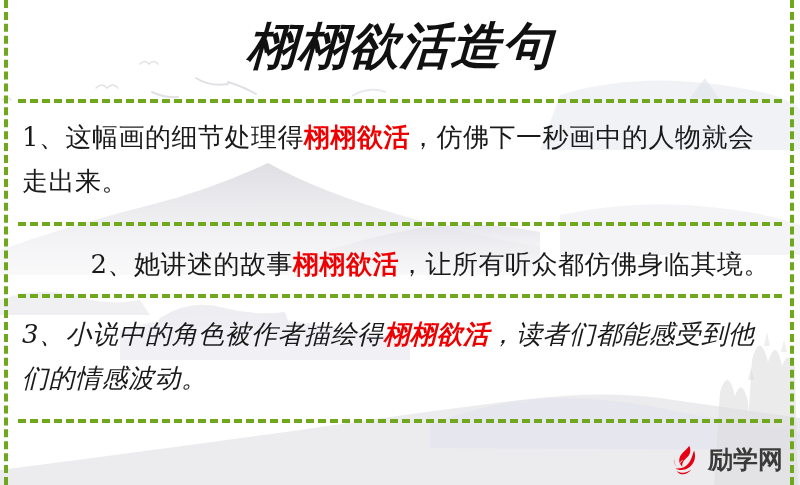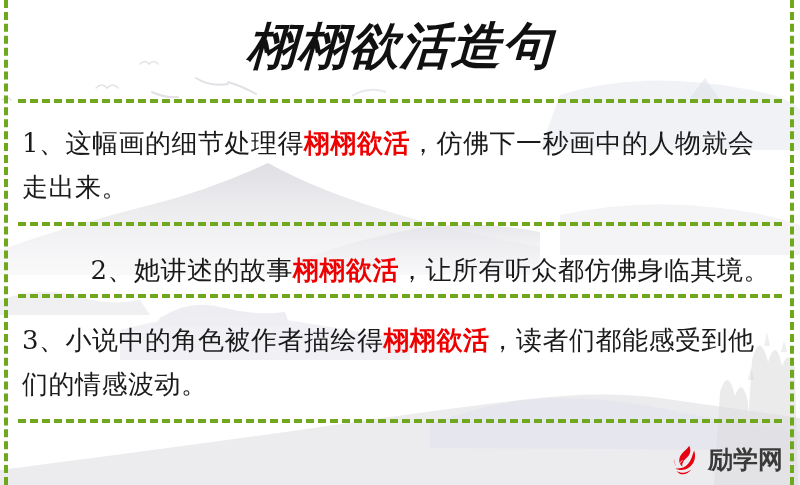--- a/index.html
+++ b/index.html
@@ -73,29 +73,28 @@
   .sentence {
     position: absolute;
     left: 22px;
     width: 748px;
     z-index: 4;
     font-size: 26px;
     line-height: 44px;
     color: #1a1a1a;
     letter-spacing: 0.5px;
     font-family: "DejaVu Serif", "Liberation Serif", serif;
-    margin-top: 6px;
   }
   .sentence .kw {
     color: var(--accent);
     font-weight: bold;
   }
   #sentence-1 { top: 115px; }
   #sentence-2 { top: 242px; text-align: right; }
-  #sentence-3 { top: 312px; }
+  #sentence-3 { top: 312px; font-style: italic; }
 
   
   #logo {
     position: absolute;
     left: 668px;
     top: 443px;
     z-index: 5;
     display: flex;
     align-items: center;
     gap: 6px;

